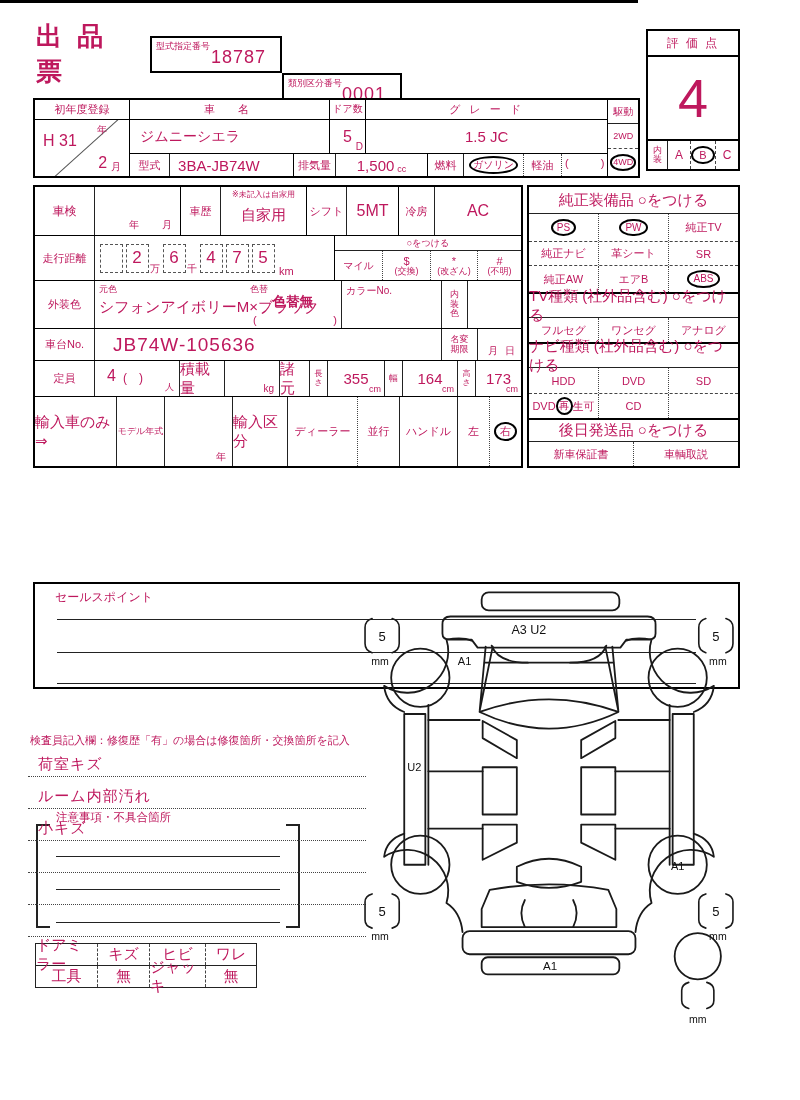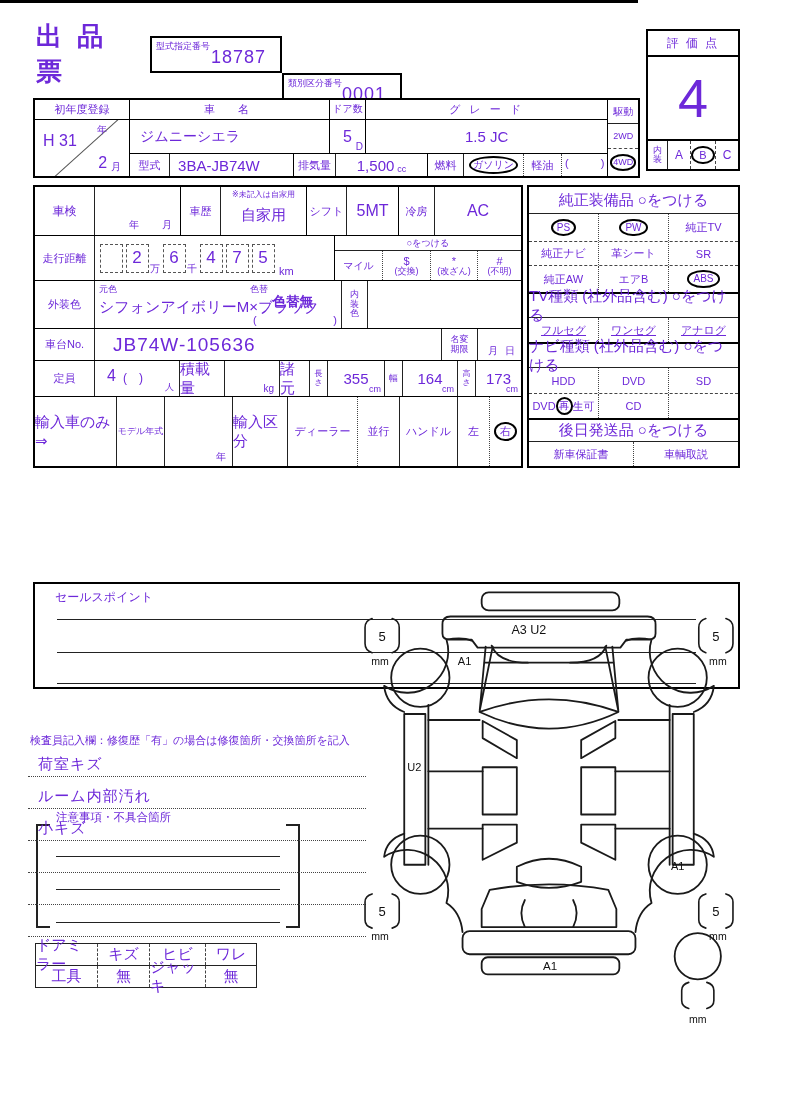--- a/index.html
+++ b/index.html
@@ -1,16 +1,16 @@
 <!DOCTYPE html>
 <html><head>
 <meta charset="utf-8">
 <style>
   html,body{margin:0;padding:0;background:#fff;}
-  .sheet{position:relative;width:800px;height:1100px;background:#fff;color:#6d28d9;
+  .sheet{position:relative;width:800px;height:1100px;background:#fff;color:#be185d;
          font-family:"Liberation Sans","DejaVu Sans",sans-serif;overflow:hidden;}
   .abs{position:absolute;}
   .panel{border:2.5px solid #000;box-sizing:border-box;background:#fff;}
   .flex{display:flex;}
   .col{display:flex;flex-direction:column;}
   .cc{display:flex;align-items:center;justify-content:center;box-sizing:border-box;}
   .br{border-right:1px solid #222;}
   .brh{border-right:1.5px solid #000;}
   .brd{border-right:1px dashed #444;}
   .brt{border-right:1px dotted #444;}
@@ -175,20 +175,23 @@
     <div class="flex bbh" style="height:47px;">
       <div class="cc br f11" style="width:60px;">外装色</div>
       <div class="rel br" style="width:247px;">
         <span class="abs f9" style="left:4px;top:2px;">元色</span>
         <span class="abs f105" style="left:4px;top:17px;white-space:nowrap;">シフォンアイボリーM×ブラック</span>
         <span class="abs f9" style="left:155px;top:2px;">色替</span>
         <span class="abs" style="right:28px;top:12px;font-size:13.5px;font-weight:bold;">色替無</span>
         <span class="abs f11" style="left:158px;bottom:2px;">(</span>
         <span class="abs f11" style="right:4px;bottom:2px;">)</span>
       </div>
+      <div class="rel br" style="width:100px;">
+        <span class="abs f10" style="left:4px;top:3px;">カラーNo.</span>
+      </div>
       <div class="cc br f9" style="width:26px;line-height:1.1;word-break:break-all;padding:0 7px;text-align:center;">内装色</div>
       <div style="flex:1;"></div>
     </div>
 
     <div class="flex bbh" style="height:31px;">
       <div class="cc br f11" style="width:60px;">車台No.</div>
       <div class="cc br f19" style="width:347px;justify-content:flex-start;padding-left:18px;letter-spacing:1px;">JB74W-105636</div>
       <div class="cc br f9" style="width:36px;line-height:1.1;word-break:break-all;padding:0 8px;text-align:center;">名変期限</div>
       <div class="rel" style="flex:1;">
         <span class="abs f10" style="left:10px;bottom:2px;">月</span>
@@ -260,21 +263,21 @@
       <div class="cc f11" style="flex:1;">SR</div>
     </div>
     <div class="flex" style="height:26px;">
       <div class="cc brt f11" style="flex:1;">純正AW</div>
       <div class="cc brt f11" style="flex:1;">エアB</div>
       <div class="cc" style="flex:1;">
           <span class="circ f10">ABS</span>
         </div>
     </div>
     <div class="cc bt2 bb f105" style="height:26px;">TV種類 (社外品含む) ○をつける</div>
-    <div class="flex" style="height:24px;text-decoration:underline;">
+    <div class="flex" style="height:24px;">
       <div class="cc brt f11" style="flex:1;">フルセグ</div>
       <div class="cc brt f11" style="flex:1;">ワンセグ</div>
       <div class="cc f11" style="flex:1;">アナログ</div>
     </div>
     <div class="cc bt2 bb f105" style="height:26px;">ナビ種類 (社外品含む) ○をつける</div>
     <div class="flex bbd" style="height:25px;">
       <div class="cc brt f11" style="flex:1;">HDD</div>
       <div class="cc brt f11" style="flex:1;">DVD</div>
       <div class="cc f11" style="flex:1;">SD</div>
     </div>

